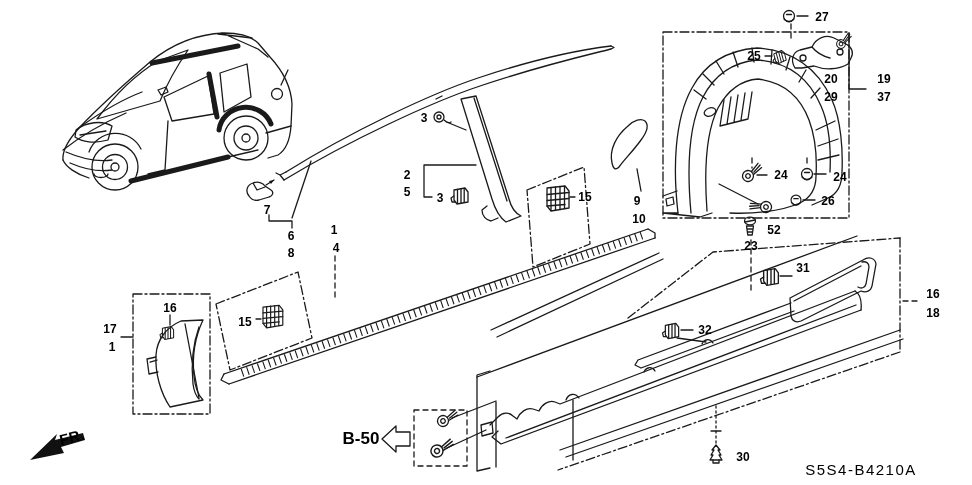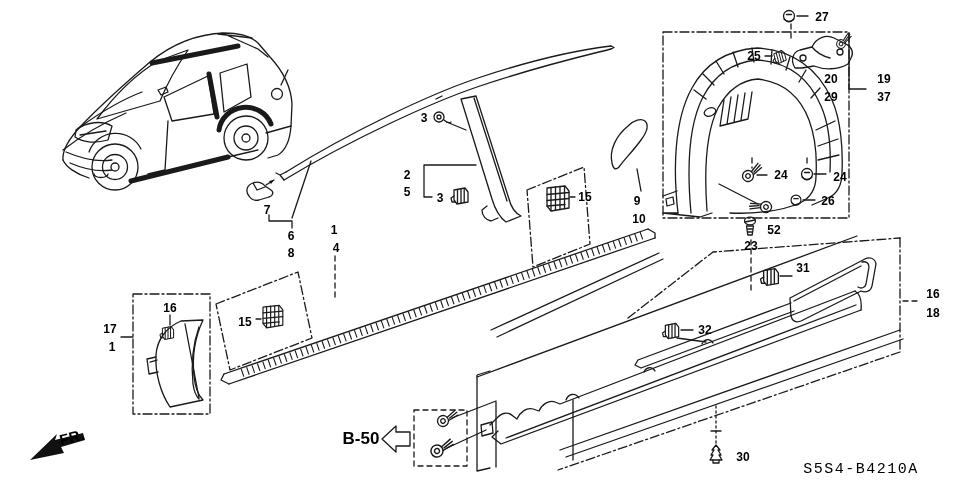--- a/index.html
+++ b/index.html
@@ -10,21 +10,21 @@
   svg .fill{fill:#111;stroke:none;}
   svg .thick{stroke-width:5;}
   svg .dashdot{stroke-dasharray:9 3 2 3;}
   svg .dashed{stroke-dasharray:5 4;}
   svg .dotted{stroke-dasharray:2 3;}
   svg .hatch{stroke-width:8;stroke-dasharray:1.1 4.6;stroke-linecap:butt;}
   .callout{position:absolute;transform:translate(-50%,-50%);font-weight:bold;
            font-size:12px;color:#000;white-space:nowrap;z-index:3;}
   .b50{font-size:17px;}
   .fr{transform:translate(-50%,-50%) rotate(-14deg);font-size:15px;letter-spacing:.5px;}
-  .code{font-family:Liberation Mono, monospace;font-weight:normal;
+  .code{font-family:Liberation Sans, sans-serif;font-weight:normal;
         font-size:15px;letter-spacing:1.5px;}
 </style>
 </head>
 <body>
 
 <div class="stage">
 
 <svg width="972" height="485" viewBox="0 0 972 485">
   <defs>
     <g id="g-grommet">

